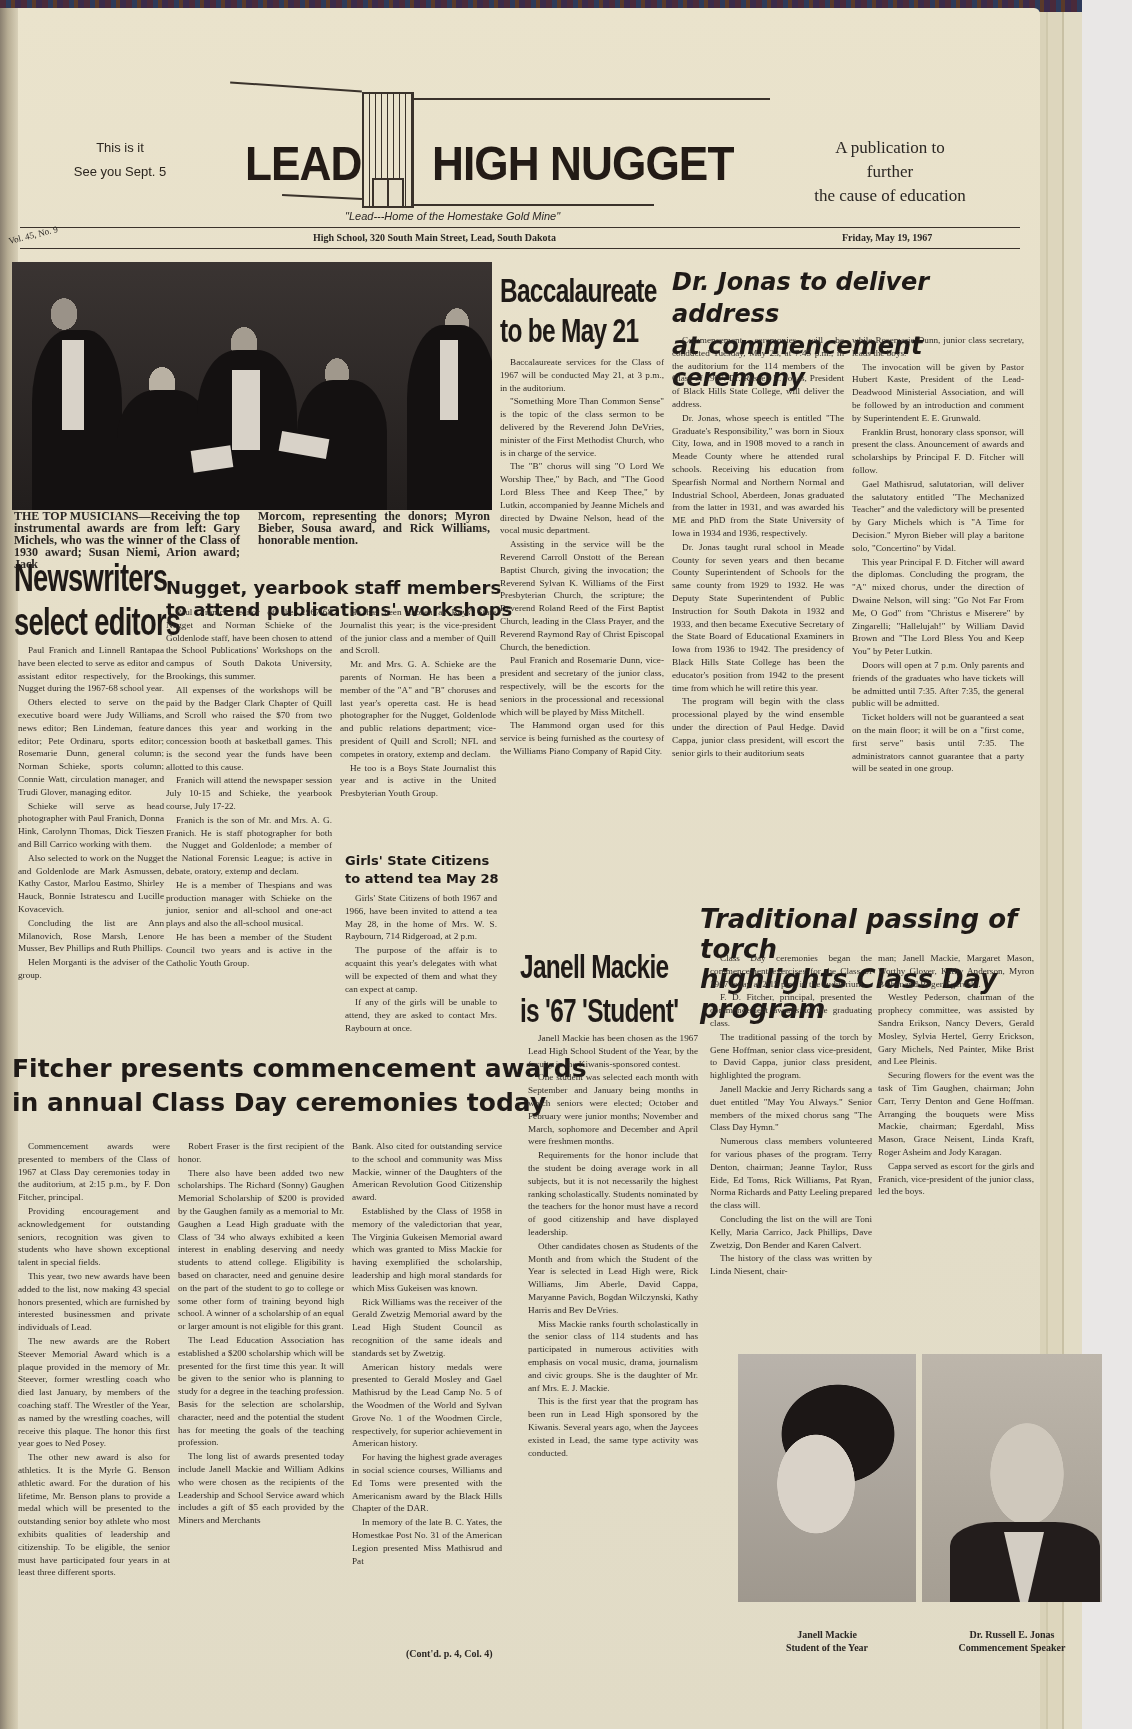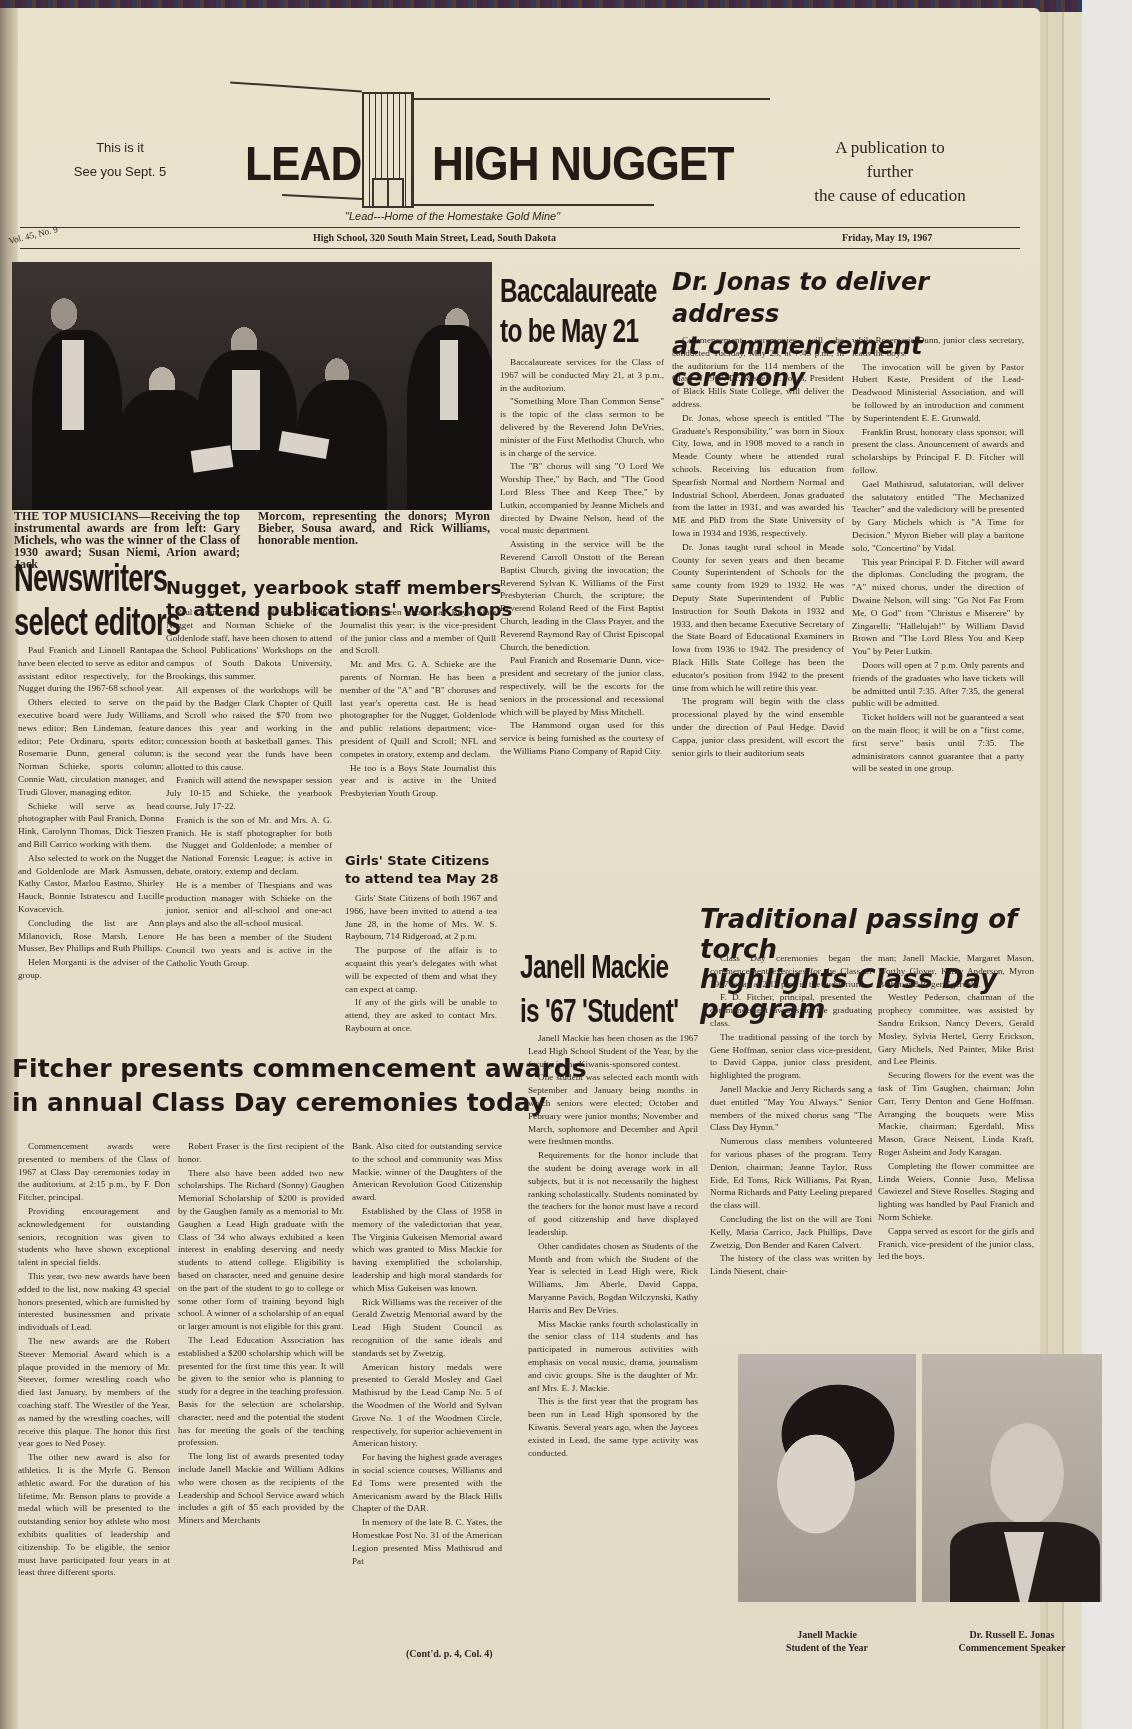--- a/index.html
+++ b/index.html
@@ -189,21 +189,21 @@
     <p>He has been chosen as Boys' State Journalist this year; is the vice-president of the junior class and a member of Quill and Scroll.</p>
     <p>Mr. and Mrs. G. A. Schieke are the parents of Norman. He has been a member of the "A" and "B" choruses and last year's operetta cast. He is head photographer for the Nugget, Goldenlode and public relations department; vice-president of Quill and Scroll; NFL and competes in oratory, extemp and declam.</p>
     <p>He too is a Boys State Journalist this year and is active in the United Presbyterian Youth Group.</p>
   </div>
 
   <div class="h-gothic" style="left:345px; top:844px; font-size:13px; line-height:18px;">
     <div>Girls' State Citizens</div>
     <div>to attend tea May 28</div>
   </div>
   <div class="col" style="left:345px; top:884px; width:152px;">
-    <p>Girls' State Citizens of both 1967 and 1966, have been invited to attend a tea June 28, in the home of Mrs. W. S. Raybourn, 714 Ridgeroad, at 2 p.m.</p>
+    <p>Girls' State Citizens of both 1967 and 1966, have been invited to attend a tea May 28, in the home of Mrs. W. S. Raybourn, 714 Ridgeroad, at 2 p.m.</p>
     <p>The purpose of the affair is to acquaint this year's delegates with what will be expected of them and what they can expect at camp.</p>
     <p>If any of the girls will be unable to attend, they are asked to contact Mrs. Raybourn at once.</p>
   </div>
 
   <div class="h-gothic" style="left:12px; top:1044px; font-size:25px; line-height:34px; font-weight:700;">
     <div>Fitcher presents commencement awards</div>
     <div>in annual Class Day ceremonies today</div>
   </div>
   <div class="col" style="left:18px; top:1132px; width:152px;">
     <p>Commencement awards were presented to members of the Class of 1967 at Class Day ceremonies today in the auditorium, at 2:15 p.m., by F. Don Fitcher, principal.</p>
@@ -251,21 +251,20 @@
     <p>The traditional passing of the torch by Gene Hoffman, senior class vice-president, to David Cappa, junior class president, highlighted the program.</p>
     <p>Janell Mackie and Jerry Richards sang a duet entitled "May You Always." Senior members of the mixed chorus sang "The Class Day Hymn."</p>
     <p>Numerous class members volunteered for various phases of the program. Terry Denton, chairman; Jeanne Taylor, Russ Eide, Ed Toms, Rick Williams, Pat Ryan, Norma Richards and Patty Leeling prepared the class will.</p>
     <p>Concluding the list on the will are Toni Kelly, Maria Carrico, Jack Phillips, Dave Zwetzig, Don Bender and Karen Calvert.</p>
     <p>The history of the class was written by Linda Niesent, chair-</p>
   </div>
   <div class="col" style="left:878px; top:944px; width:156px;">
     <p style="text-indent:0">man; Janell Mackie, Margaret Mason, Worthy Glover, Kathy Anderson, Myron Beiber and Roger Egerdahl.</p>
     <p>Westley Pederson, chairman of the prophecy committee, was assisted by Sandra Erikson, Nancy Devers, Gerald Mosley, Sylvia Hertel, Gerry Erickson, Gary Michels, Ned Painter, Mike Brist and Lee Pleinis.</p>
     <p>Securing flowers for the event was the task of Tim Gaughen, chairman; John Carr, Terry Denton and Gene Hoffman. Arranging the bouquets were Miss Mackie, chairman; Egerdahl, Miss Mason, Grace Neisent, Linda Kraft, Roger Asheim and Jody Karagan.</p>
-    <p>Completing the flower committee are Linda Weiers, Connie Juso, Melissa Cawiezel and Steve Roselles. Staging and lighting was handled by Paul Franich and Norm Schieke.</p>
     <p>Cappa served as escort for the girls and Franich, vice-president of the junior class, led the boys.</p>
   </div>
 
   <div class="photo photo-janell"></div>
   <div class="photo-caption" style="left:738px; top:1620px; width:178px;">
     <div>Janell Mackie</div>
     <div>Student of the Year</div>
   </div>
   <div class="photo photo-jonas">
     <div class="photo-jonas-inner"></div>

